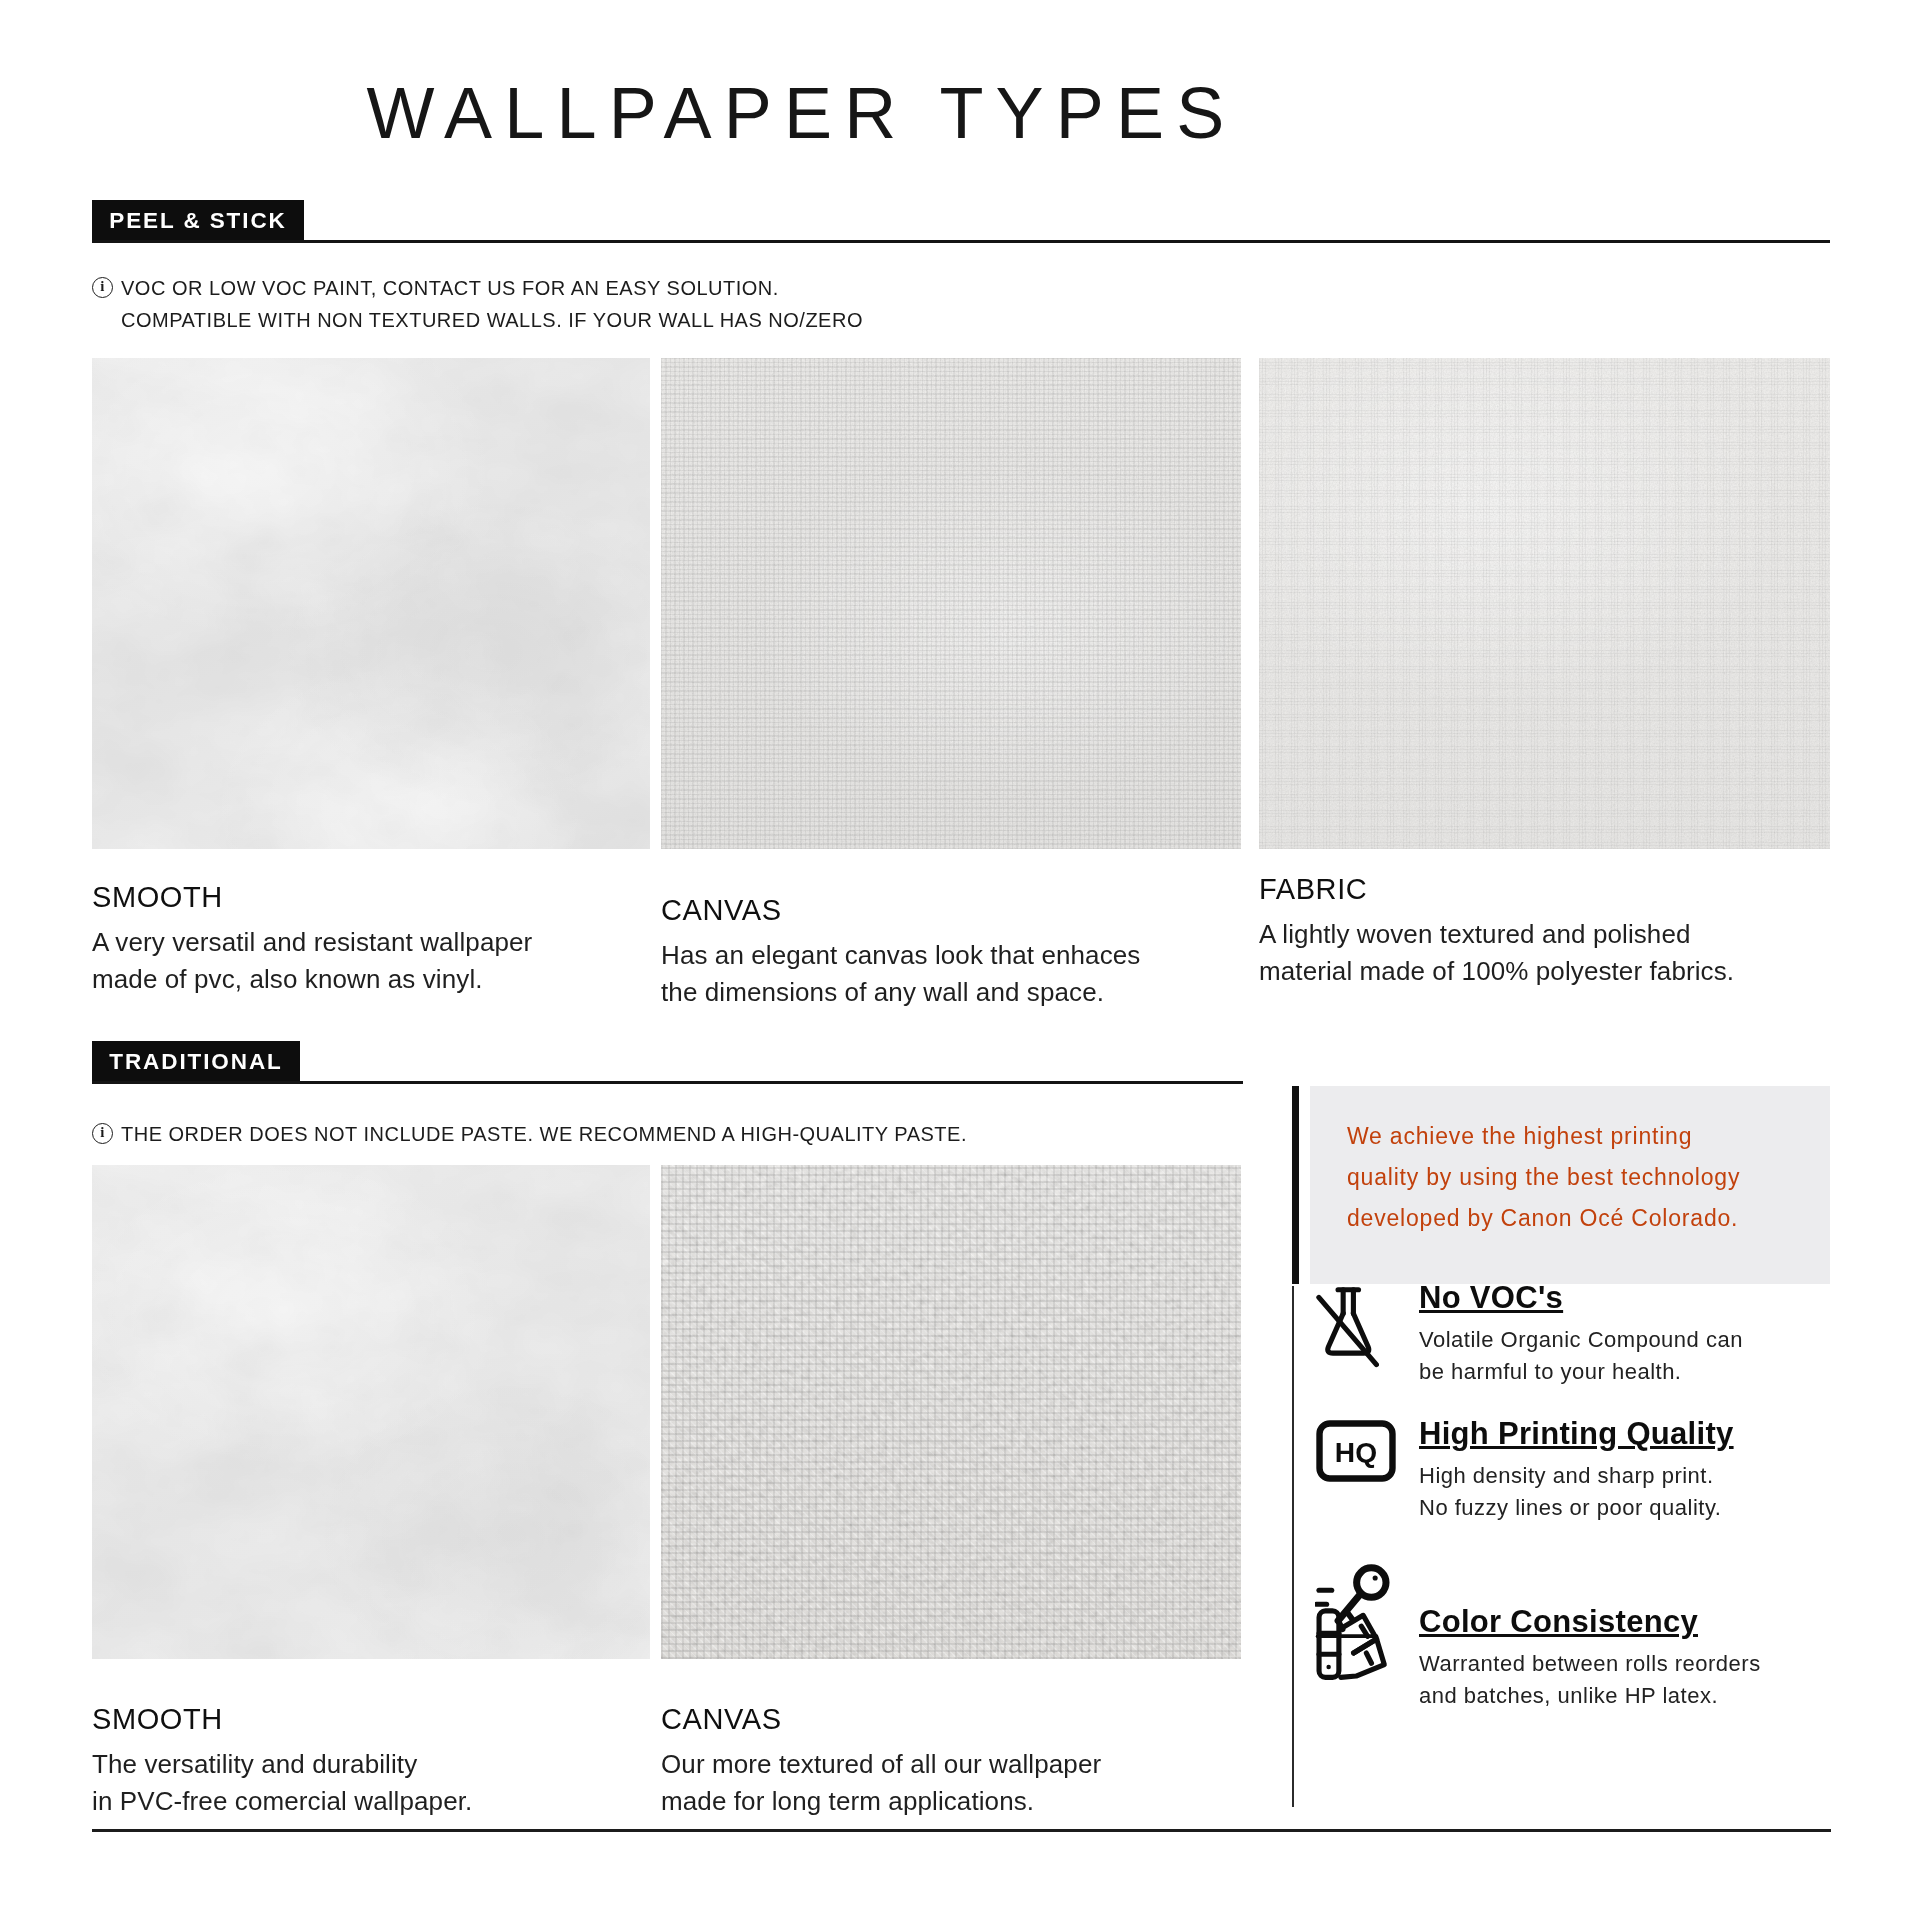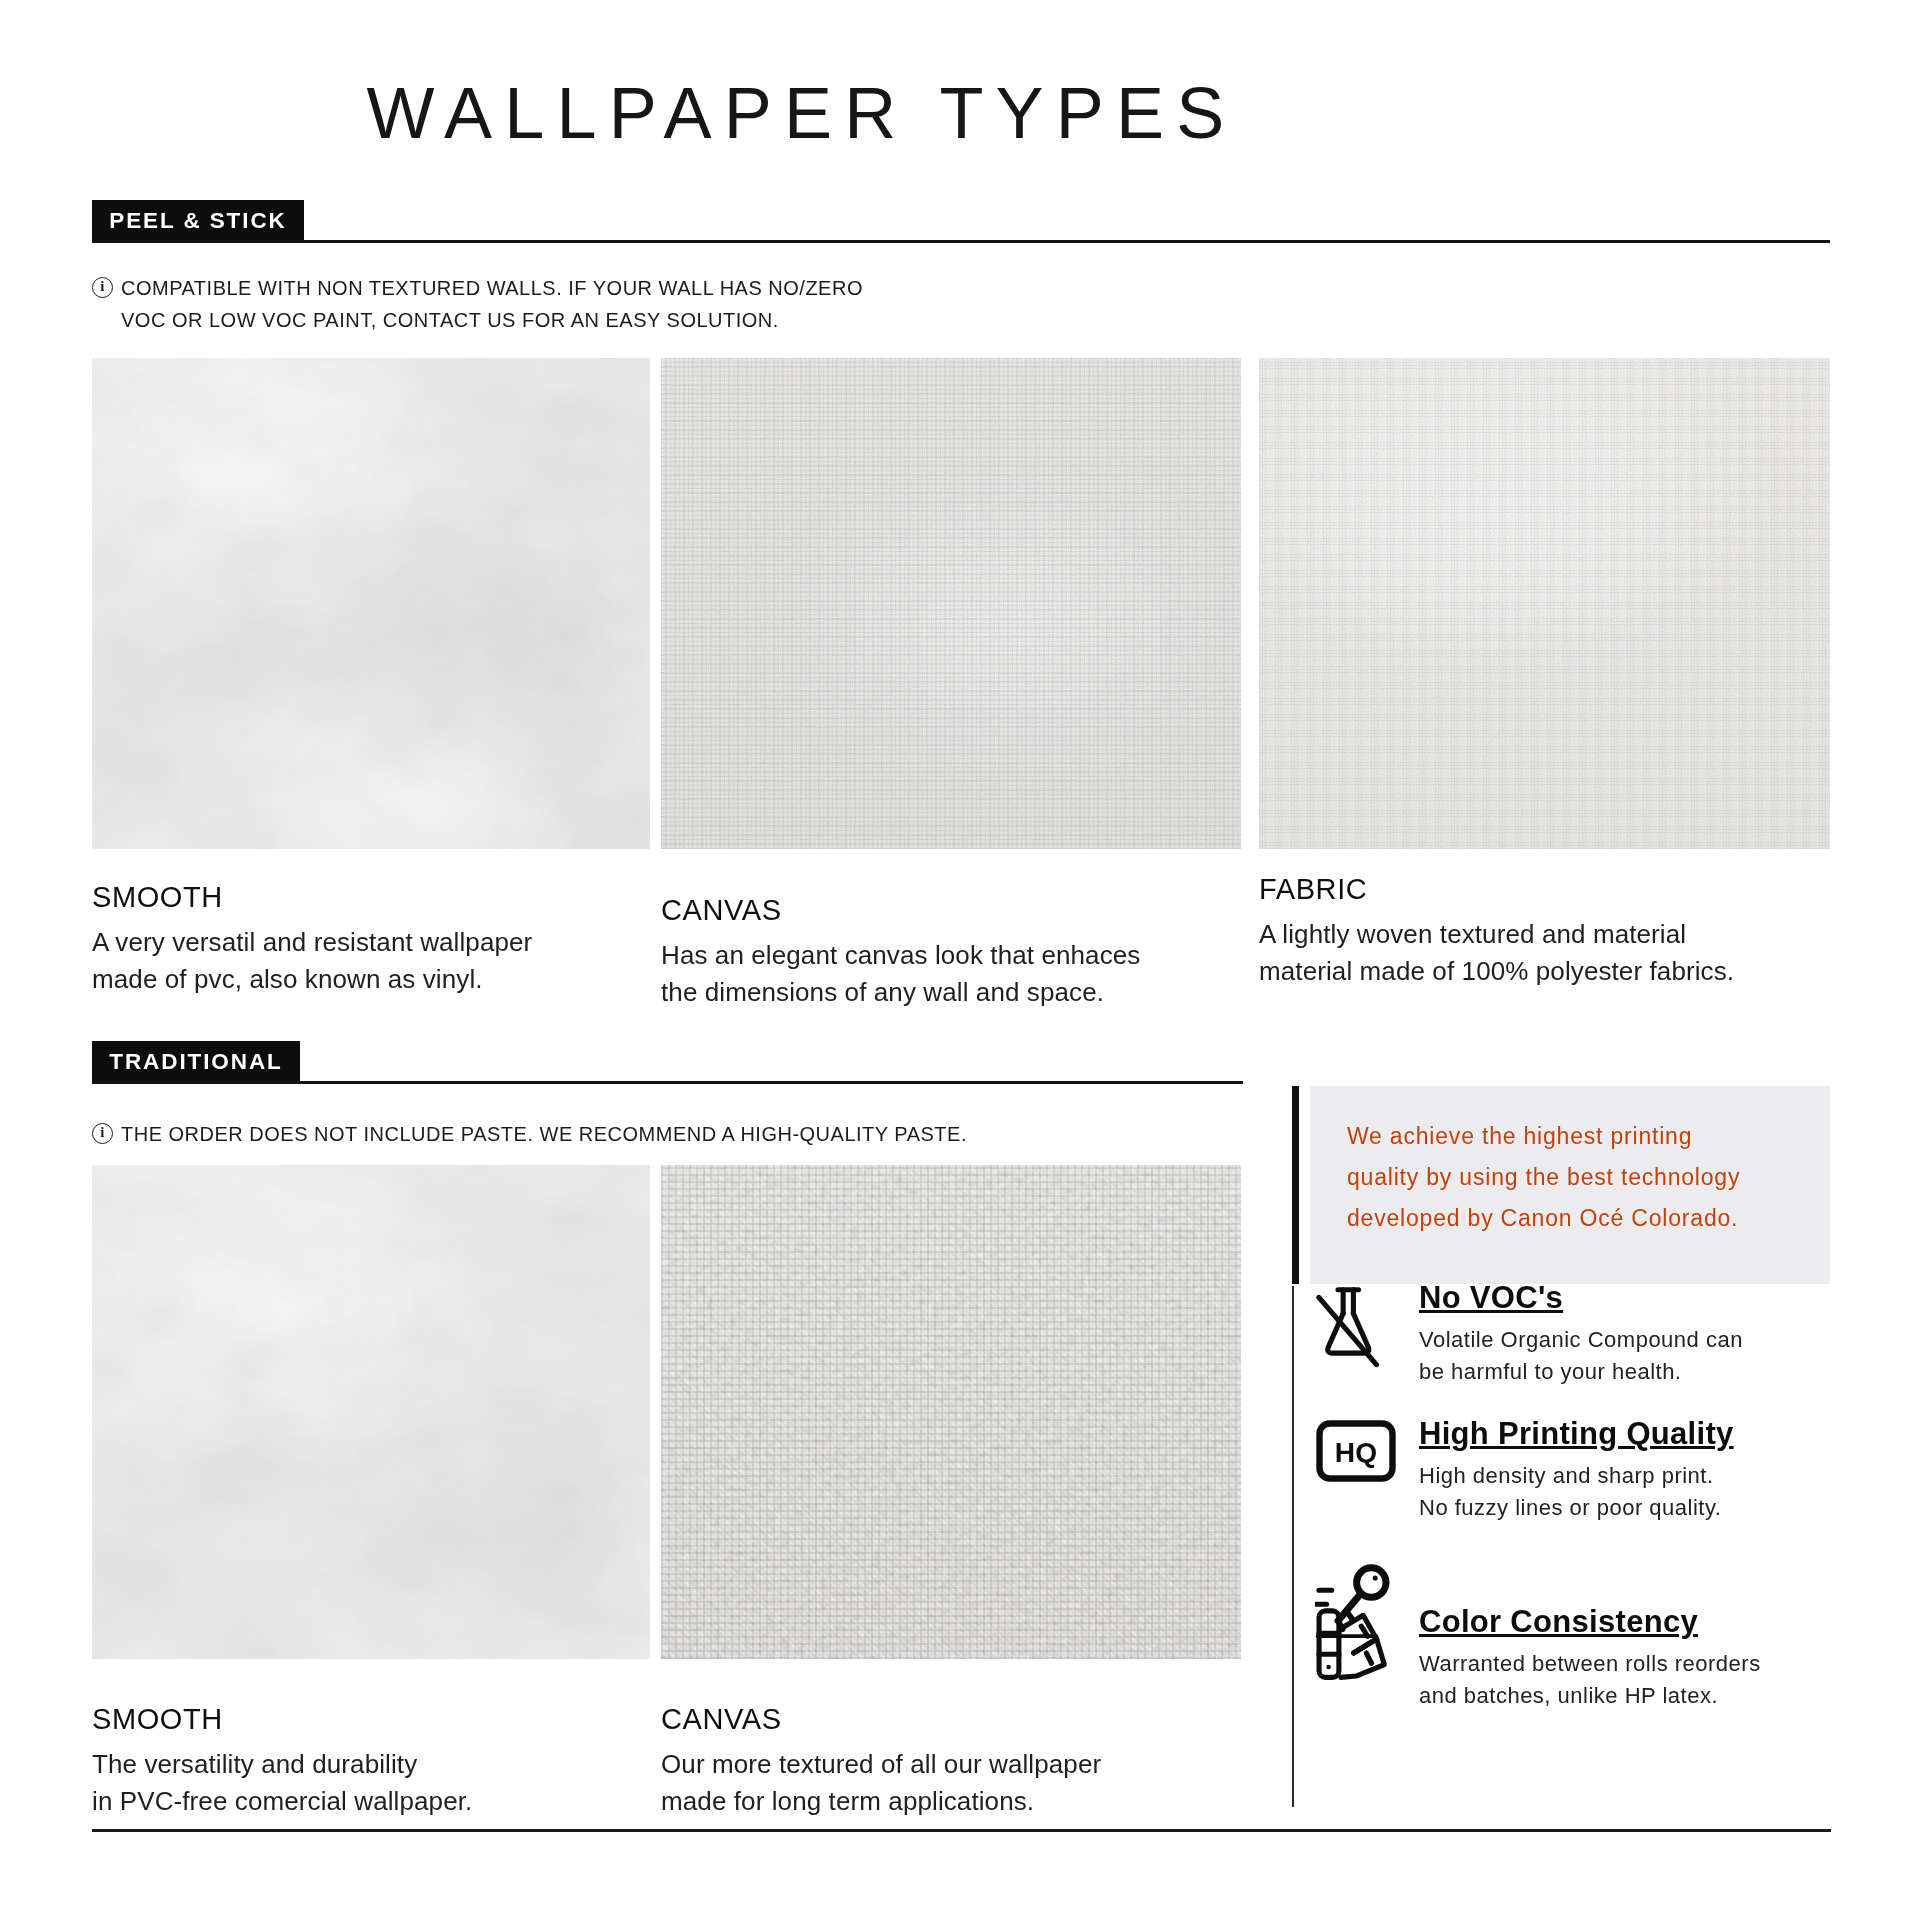--- a/index.html
+++ b/index.html
@@ -143,22 +143,22 @@
 </svg>
 
 <div class="abs" id="page-title">WALLPAPER TYPES</div>
 
 <div class="abs section-head" id="head-peel">
   <span class="section-label">PEEL &amp; STICK</span>
 </div>
 
 <div class="abs note" id="note-peel">
   <span class="info-icon">i</span>
+  <div>VOC OR LOW VOC PAINT, CONTACT US FOR AN EASY SOLUTION.</div>
   <div>COMPATIBLE WITH NON TEXTURED WALLS. IF YOUR WALL HAS NO/ZERO</div>
-  <div>VOC OR LOW VOC PAINT, CONTACT US FOR AN EASY SOLUTION.</div>
 </div>
 
 <div class="abs swatch" id="sw-ps-smooth">
   <svg class="noise" viewBox="0 0 869 765" width="558" height="491">
       <rect width="100%" height="100%" filter="url(#nSoft)"></rect>
     </svg>
 </div>
 <div class="abs swatch" id="sw-ps-canvas">
   <svg class="noise" viewBox="0 0 903 765" width="580" height="491">
       <rect width="100%" height="100%" filter="url(#nFine)"></rect>
@@ -180,21 +180,21 @@
 <div class="abs caption" id="cap-ps-canvas">
   <div class="name">CANVAS</div>
   <div class="desc">
     <div>Has an elegant canvas look that enhaces</div>
     <div>the dimensions of any wall and space.</div>
   </div>
 </div>
 <div class="abs caption" id="cap-ps-fabric">
   <div class="name">FABRIC</div>
   <div class="desc">
-    <div>A lightly woven textured and material</div>
+    <div>A lightly woven textured and polished</div>
     <div>material made of 100% polyester fabrics.</div>
   </div>
 </div>
 
 <div class="abs section-head" id="head-trad">
   <span class="section-label">TRADITIONAL</span>
 </div>
 
 <div class="abs note" id="note-trad">
   <span class="info-icon">i</span>

